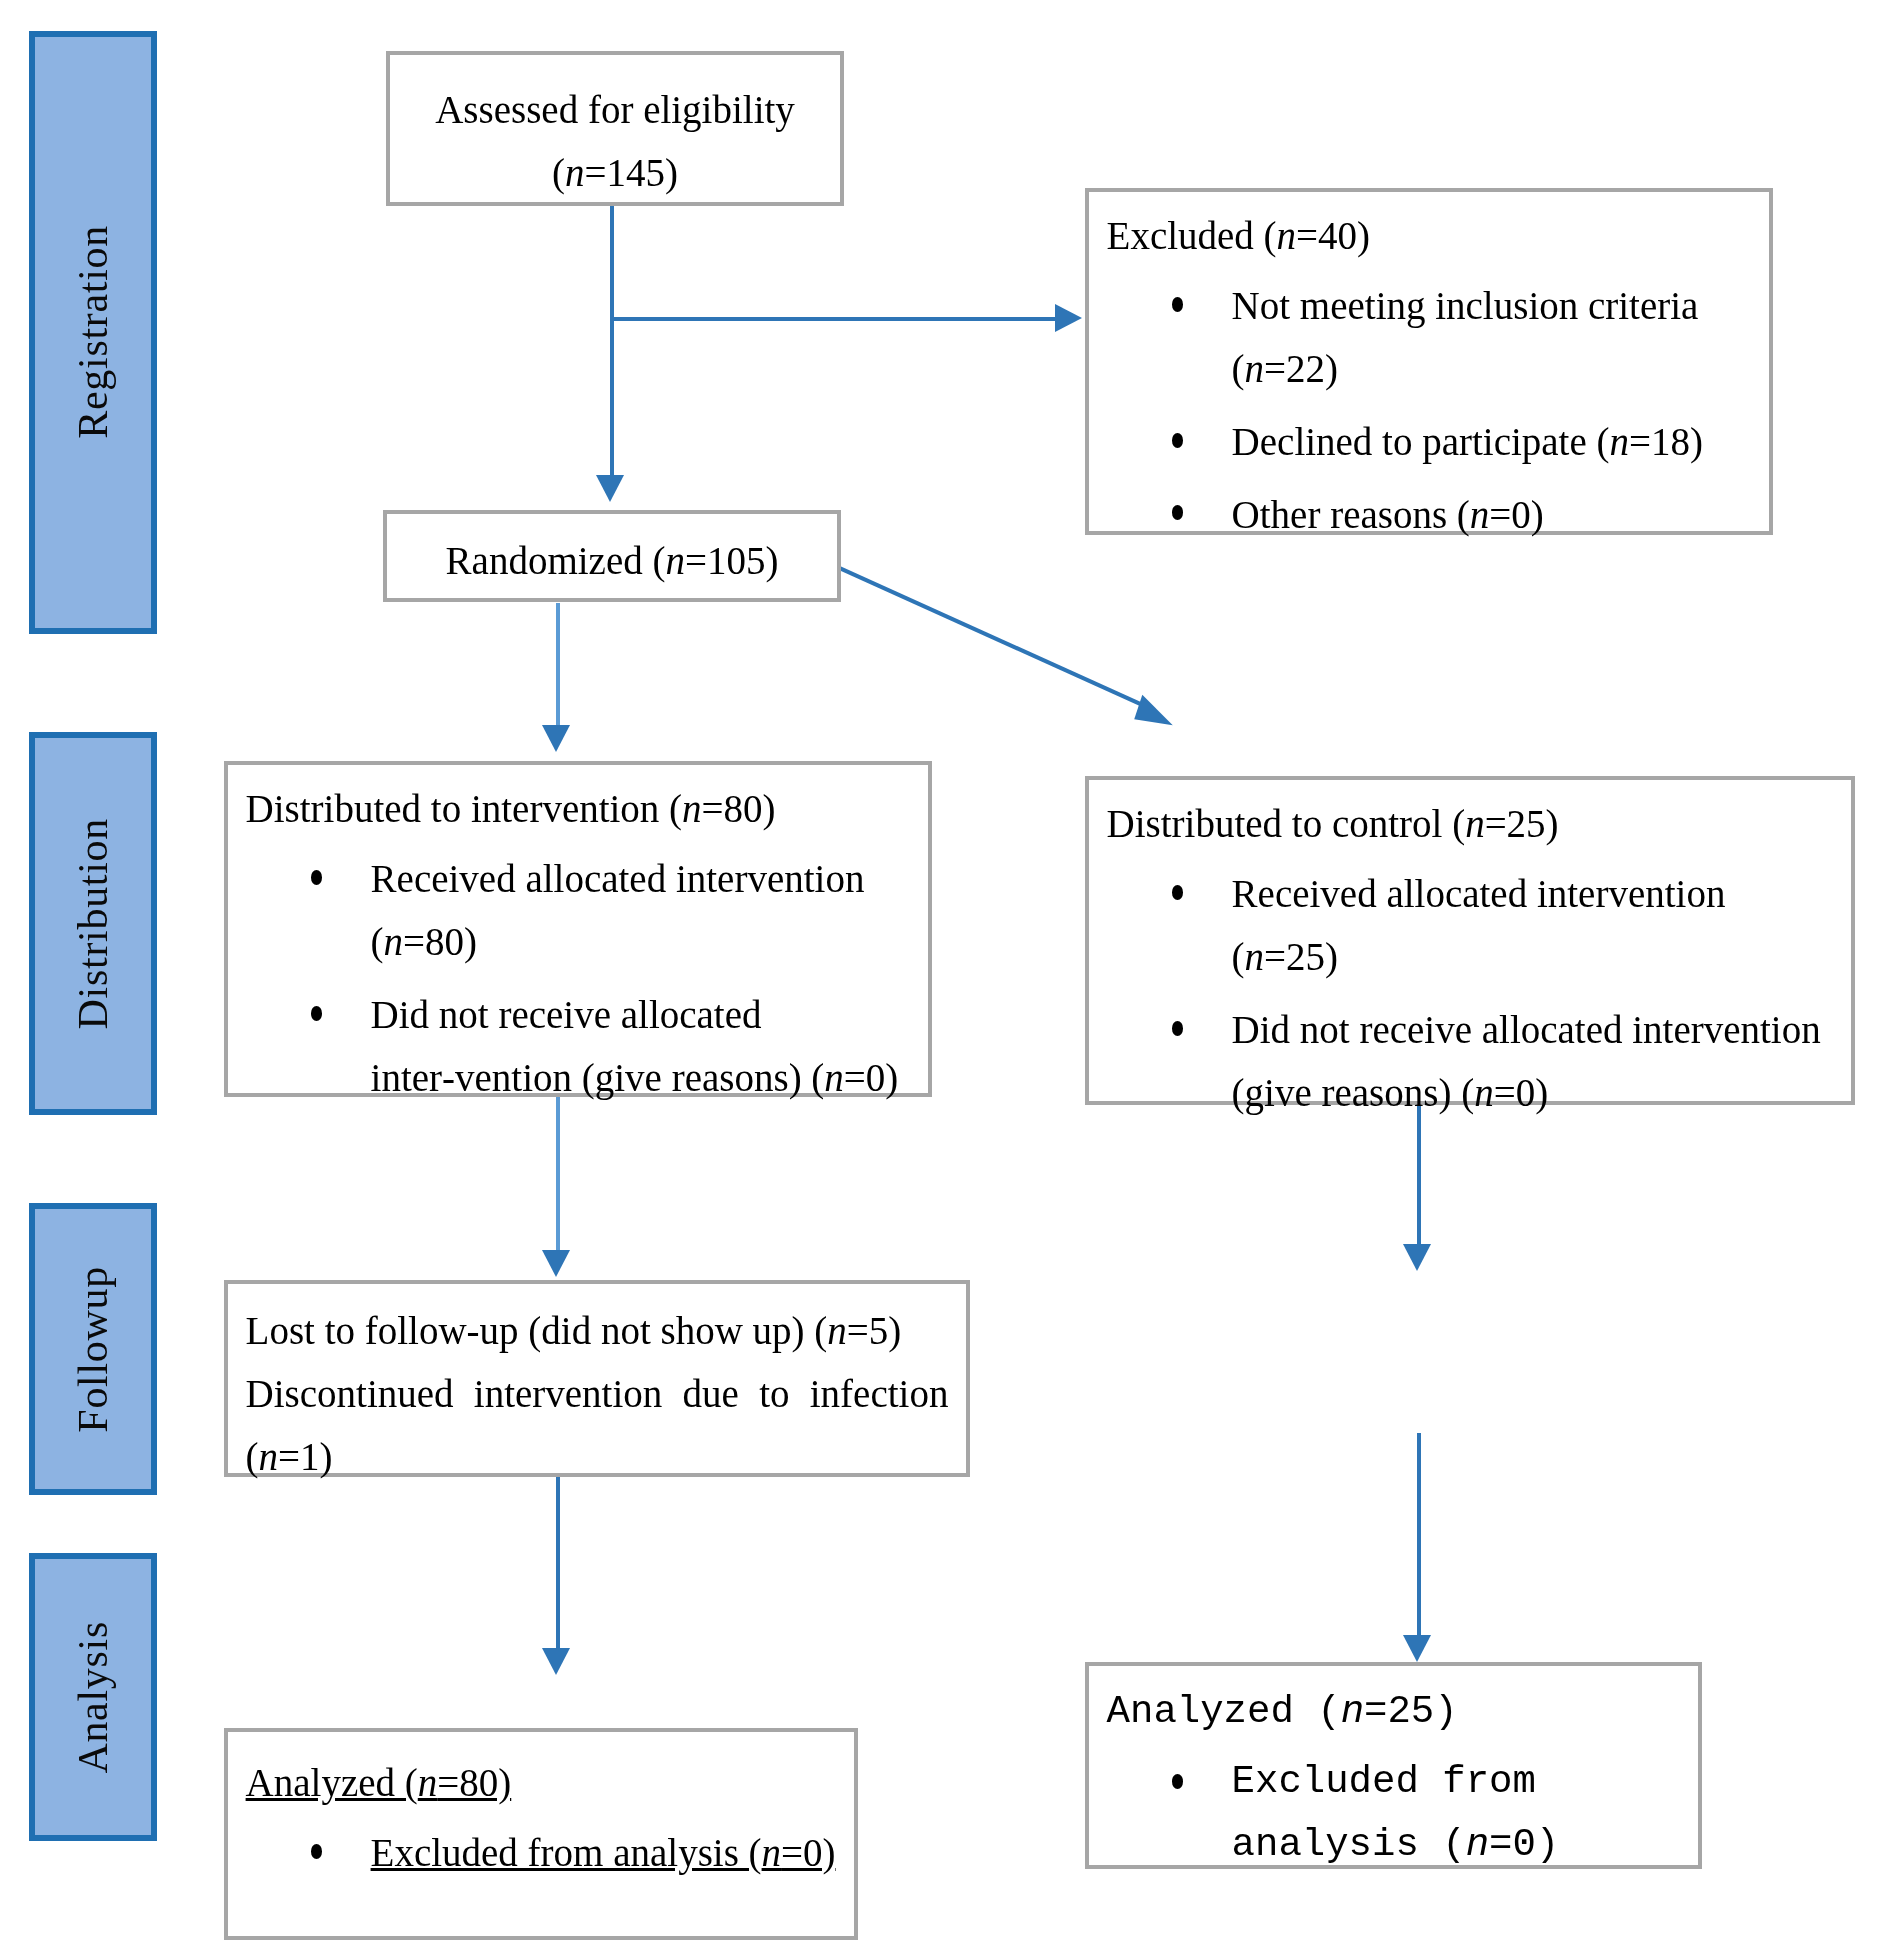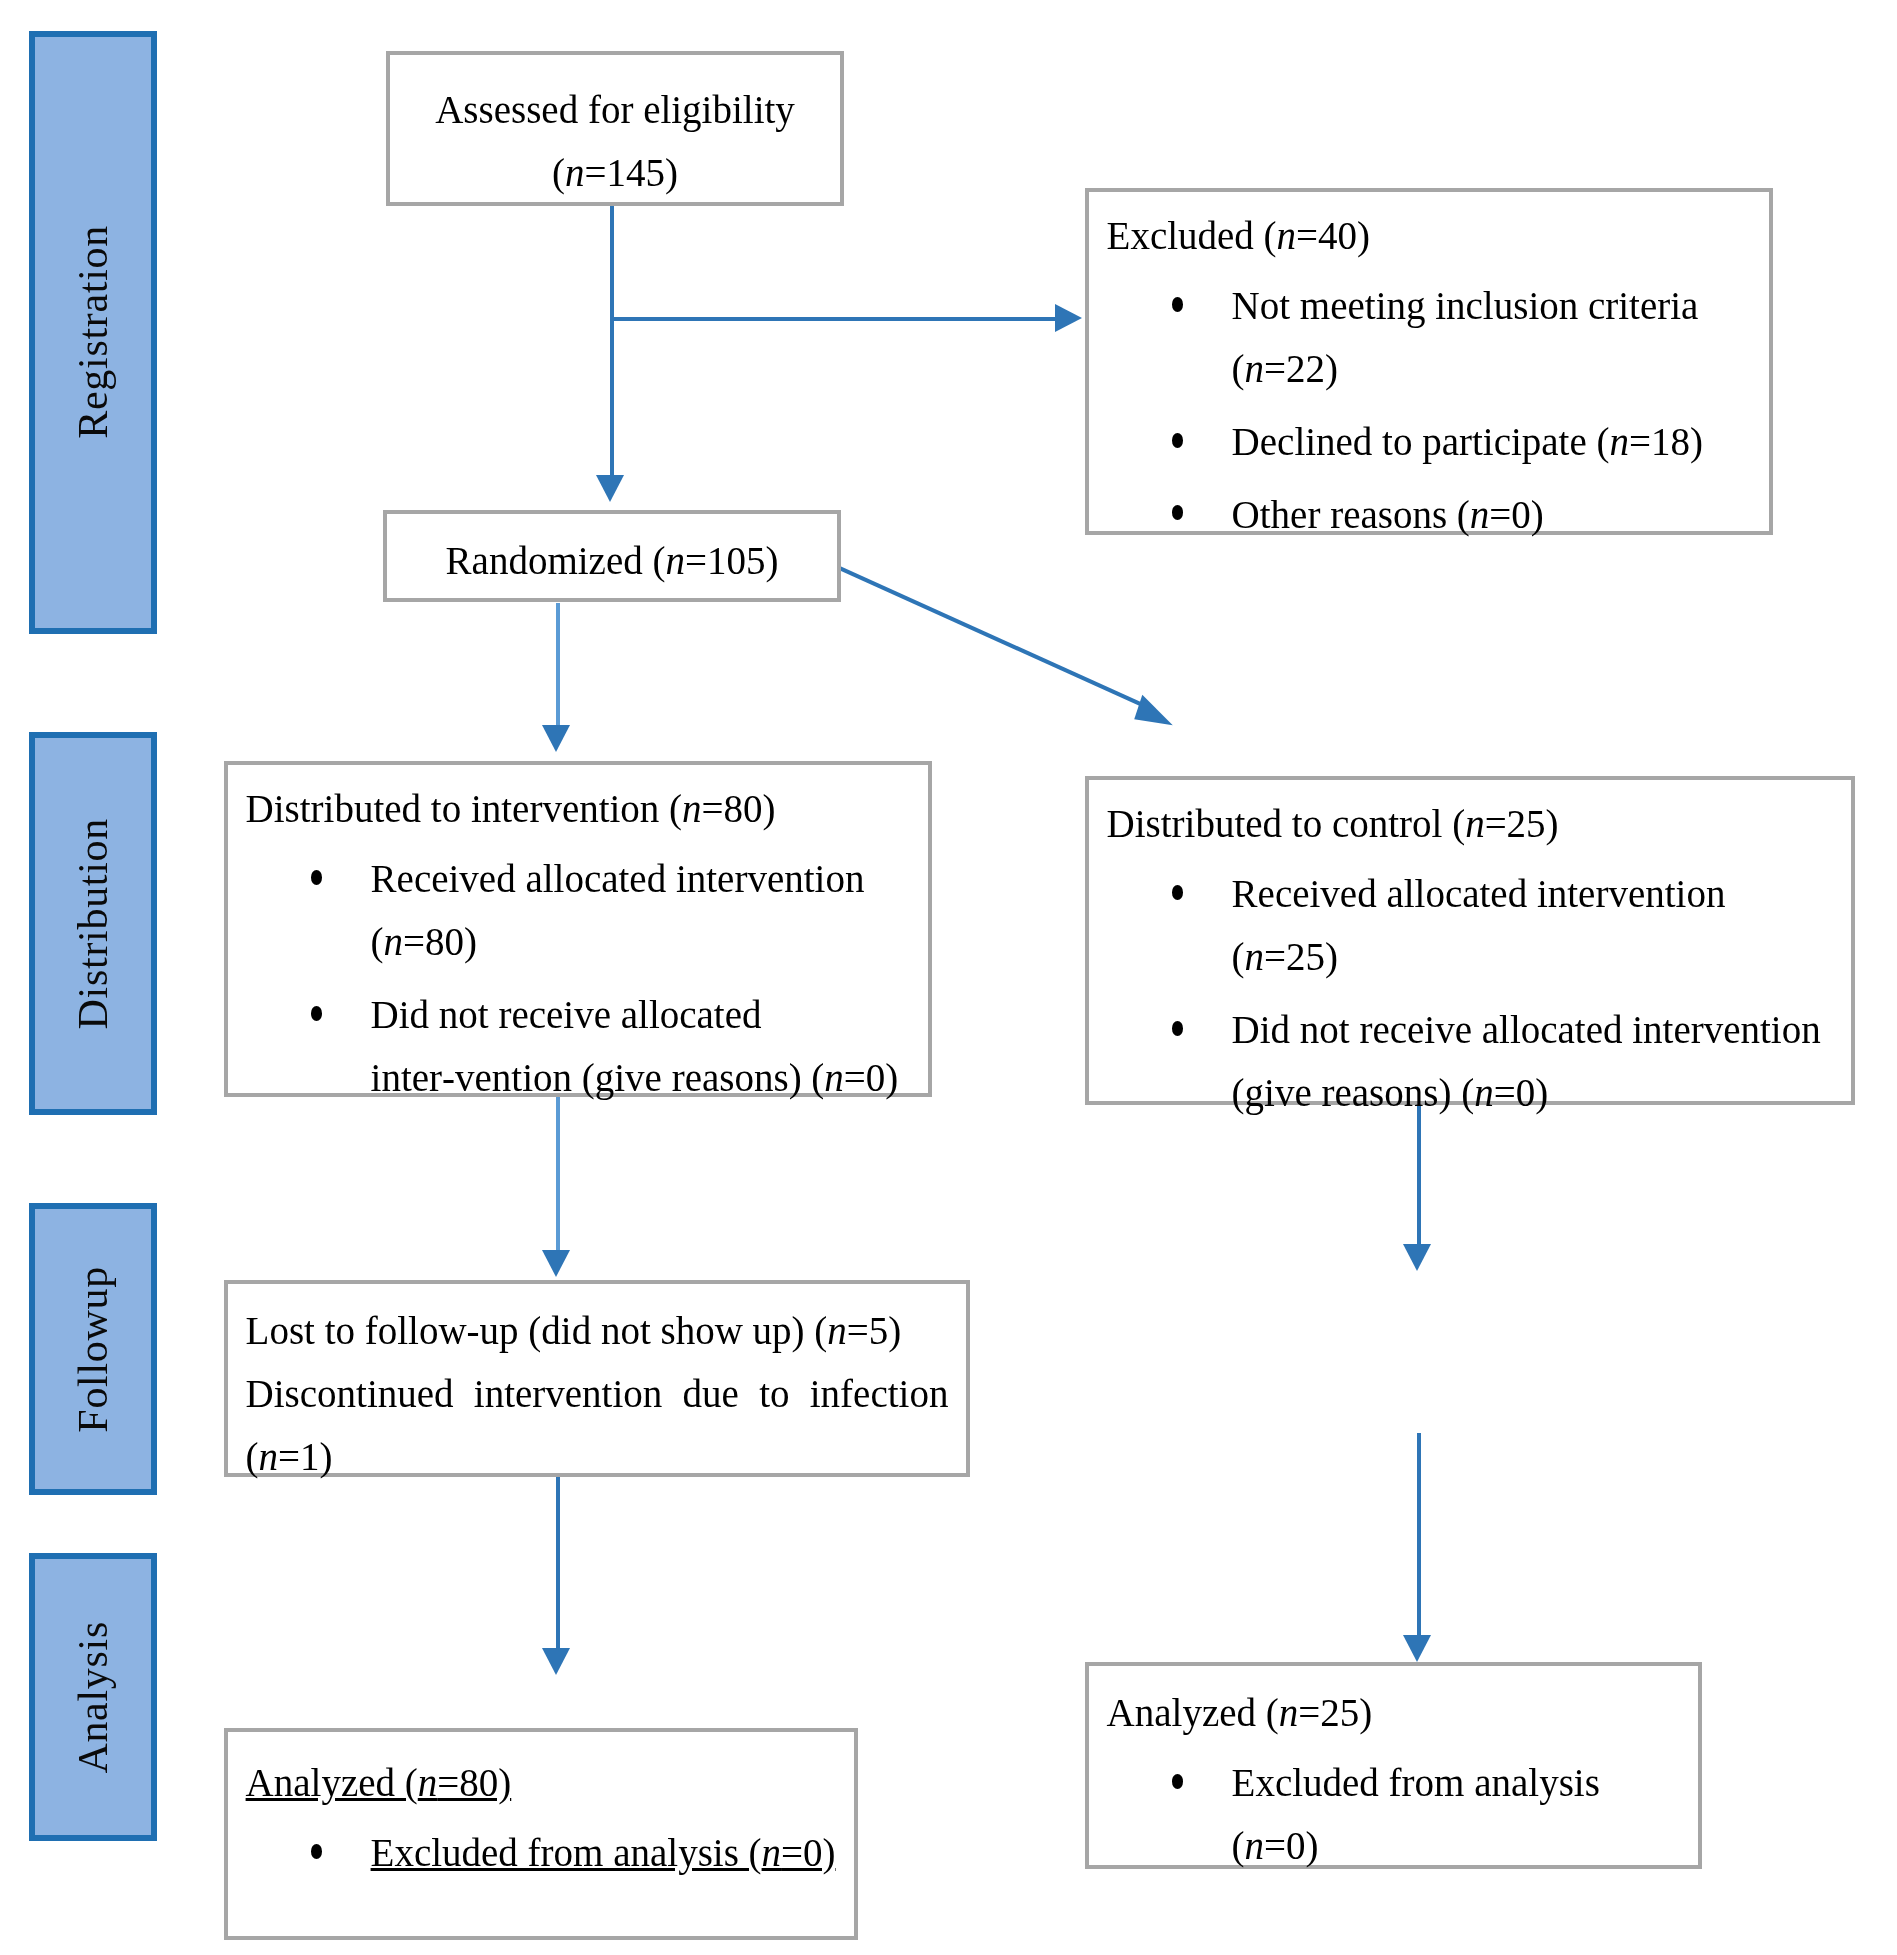--- a/index.html
+++ b/index.html
@@ -218,21 +218,21 @@
       <div>Analyzed (<em class="nvar">n</em>=80)</div>
       <ul>
         <li>
           <span class="bullet"></span>
           <span>Excluded from analysis (<em class="nvar">n</em>=0)</span>
         </li>
       </ul>
     </div>
   </div>
 
-  <div class="fbox" style="left:1085px;top:1662px;width:617px;height:207px;">
+  <div class="fbox" style="left:1085px;top:1662px;width:617px;height:207px;font-family:Liberation Mono, monospace;">
     <div class="inner" style="padding-top:15px;">
       <div>Analyzed (<em class="nvar">n</em>=25)</div>
       <ul>
         <li>
           <span class="bullet"></span>
           <span>Excluded from analysis (<em class="nvar">n</em>=0)</span>
         </li>
       </ul>
     </div>
   </div>

